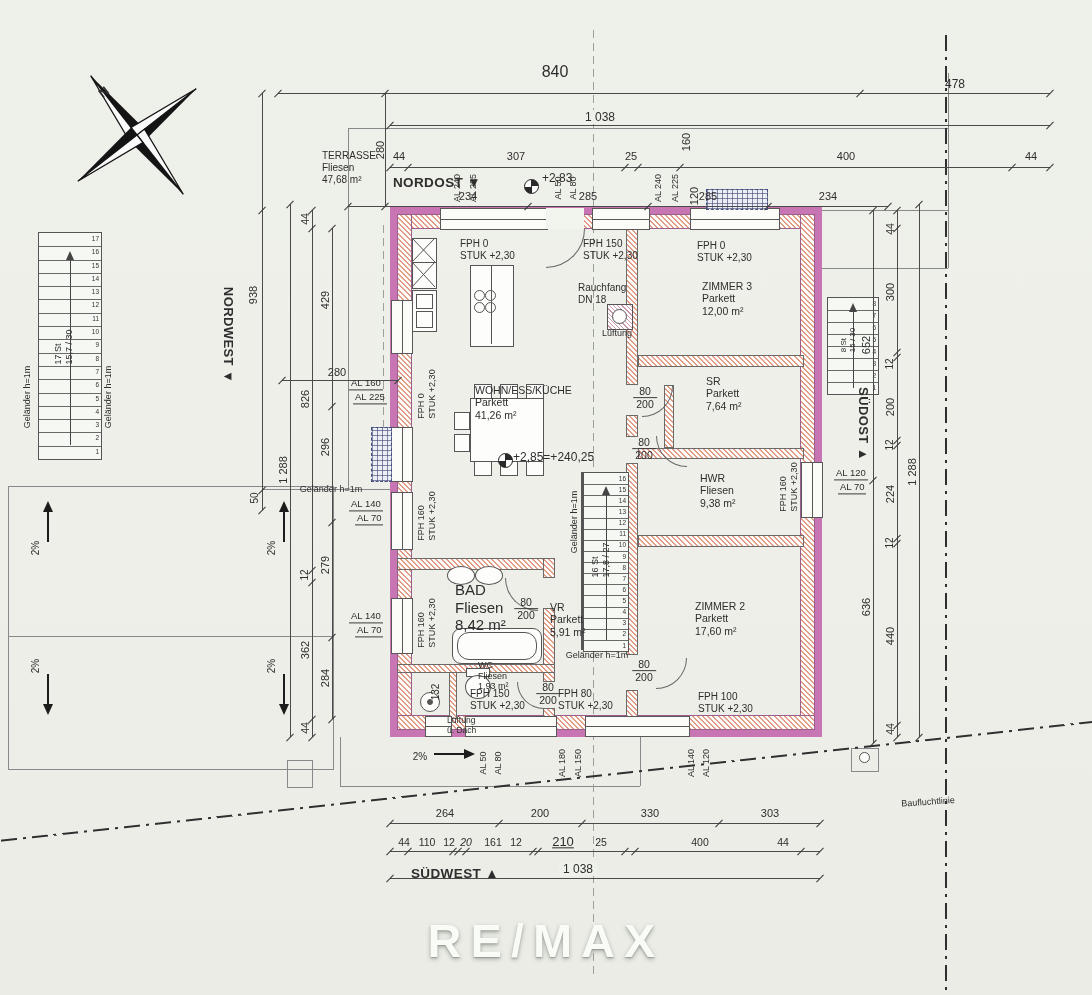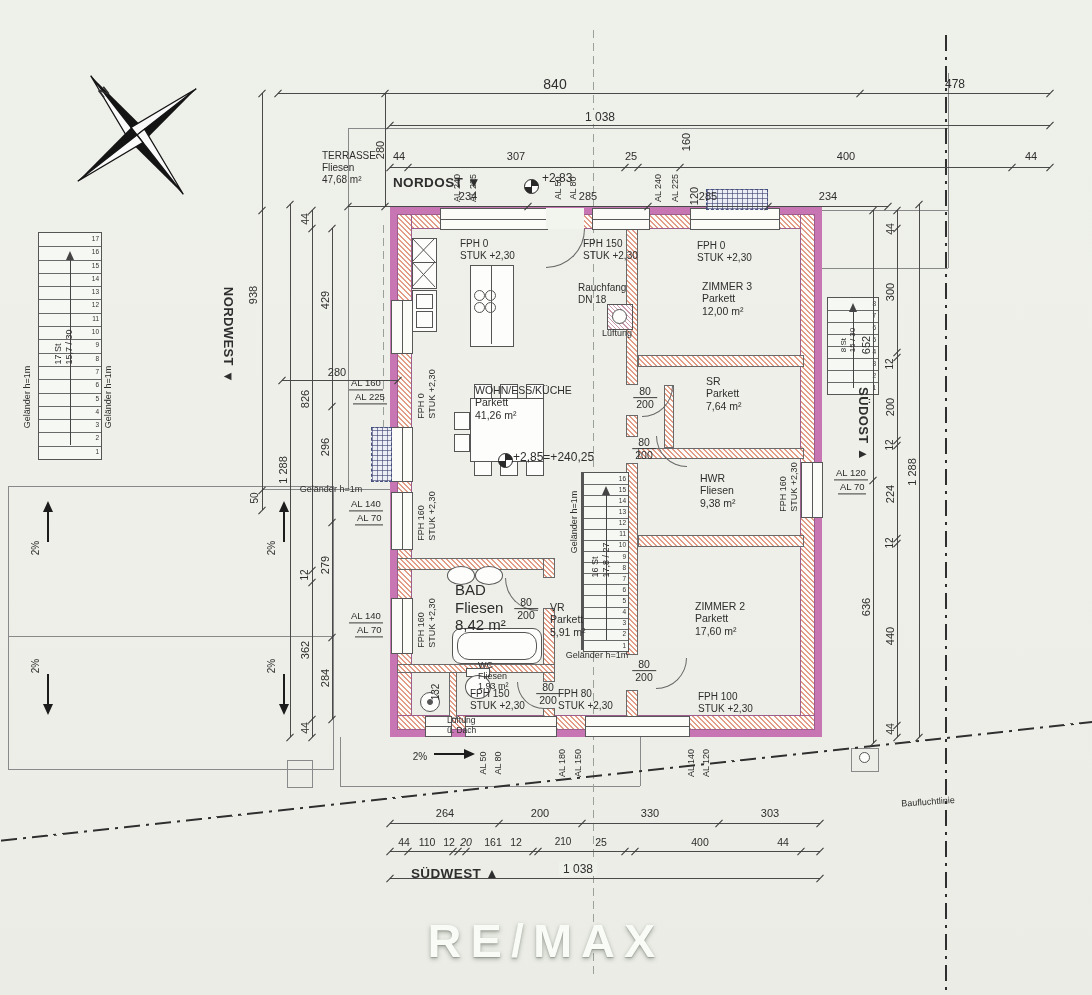--- a/index.html
+++ b/index.html
@@ -372,21 +372,21 @@
       </div>
     </div>
   <div id="arrows">
       <div class="sarr v up" style="left: 47px; top: 506px;"></div>
       <div class="sarr v up" style="left: 283px; top: 506px;"></div>
       <div class="sarr v down" style="left: 47px; top: 674px;"></div>
       <div class="sarr v down" style="left: 283px; top: 674px;"></div>
       <div class="sarr h right" style="left: 434px; top: 753px;"></div>
     </div>
   <div id="labels">
-      <div class="txt" style="left: 555px; top: 84px; font-size: 14px; text-align: center;">
+      <div class="txt" style="left: 555px; top: 72px; font-size: 16px; text-align: center;">
         <span>840</span>
       </div>
       <div class="txt" style="left: 955px; top: 84px; font-size: 12px;">
         <span>478</span>
       </div>
       <div class="txt box" style="left: 600px; top: 117px; font-size: 12px;">
         <span>1 038</span>
       </div>
       <div class="txt" style="left: 399px; top: 156px; font-size: 11px;">
         <span>44</span>
@@ -668,21 +668,21 @@
       </div>
       <div class="txt" style="left: 466px; top: 842px; font-size: 10.5px; font-style: italic;">
         <span>20</span>
       </div>
       <div class="txt" style="left: 493px; top: 842px; font-size: 10.5px;">
         <span>161</span>
       </div>
       <div class="txt" style="left: 516px; top: 842px; font-size: 10.5px;">
         <span>12</span>
       </div>
-      <div class="txt" style="left: 563px; top: 842px; font-size: 10px;">
+      <div class="txt" style="left: 563px; top: 842px; font-size: 13px; text-decoration: underline;">
         <span>210</span>
       </div>
       <div class="txt" style="left: 601px; top: 842px; font-size: 10.5px;">
         <span>25</span>
       </div>
       <div class="txt" style="left: 700px; top: 842px; font-size: 10.5px;">
         <span>400</span>
       </div>
       <div class="txt" style="left: 783px; top: 842px; font-size: 10.5px;">
         <span>44</span>

